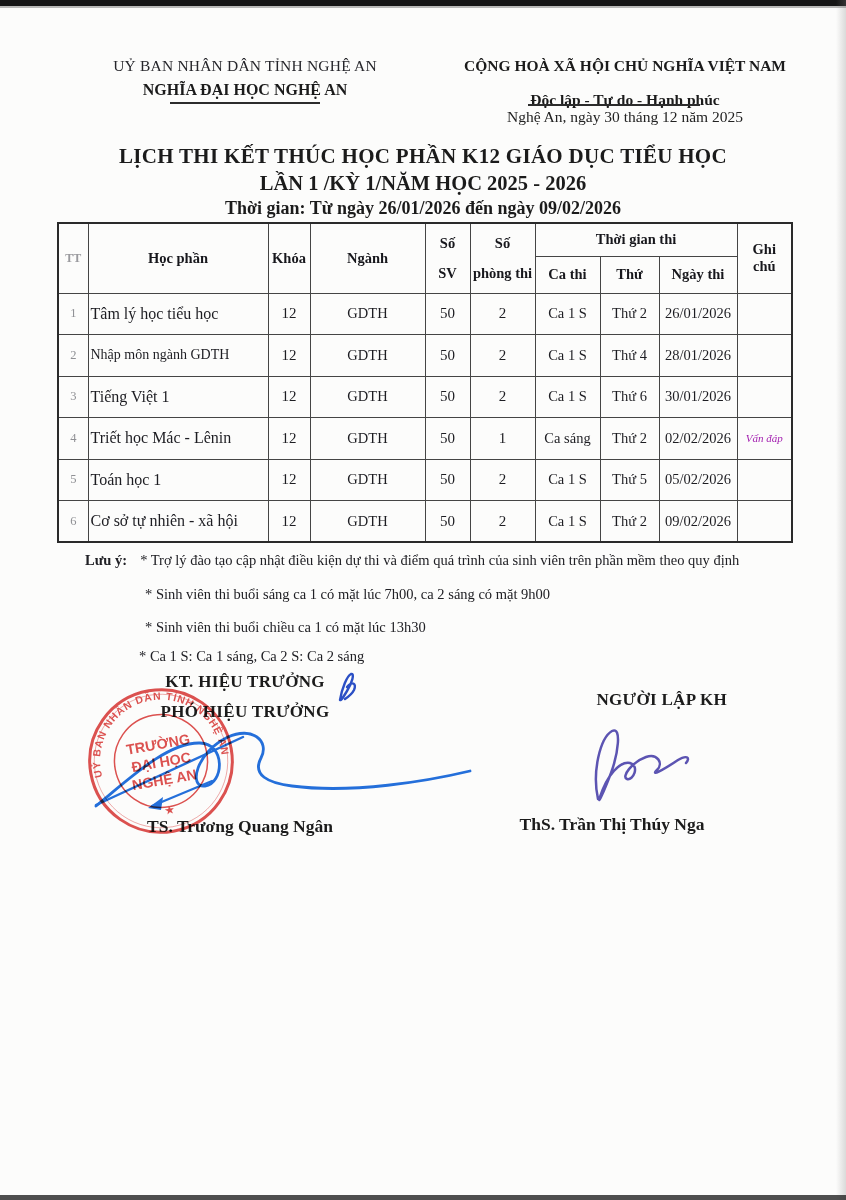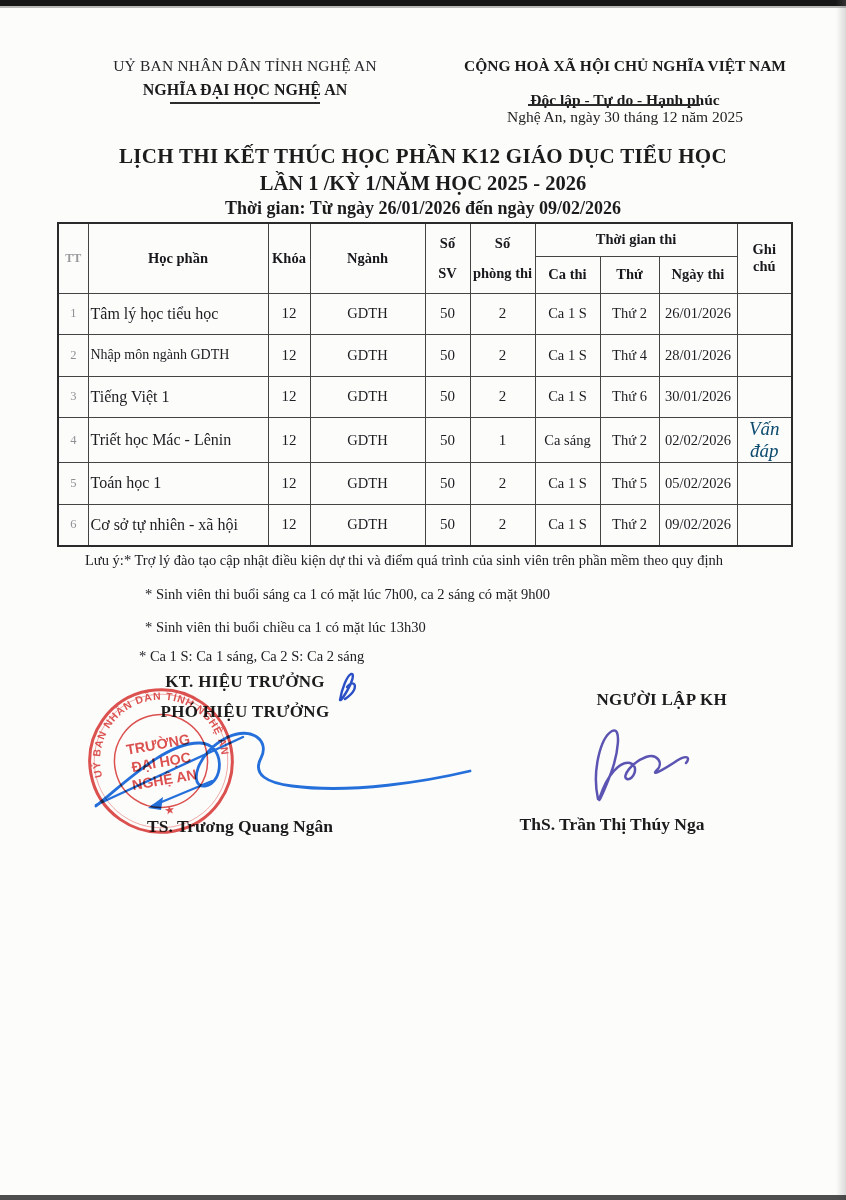--- a/index.html
+++ b/index.html
@@ -43,28 +43,28 @@
   table.sched th{font-size:14.5px;font-weight:bold;text-align:center;color:#17171c;}
   thead tr.h1{height:33px;}
   thead tr.h2{height:37px;}
   th.twoline div{line-height:30px;}
   tbody tr{height:41.5px;}
   tbody td{text-align:center;font-size:14.5px;color:#1d1d22;}
   td.c-hoc_phan{text-align:left;padding-left:9px;font-size:16px;}
   td.c-hoc_phan.small{font-size:14px;}
   td.c-tt{color:#8f9094;font-size:12.5px;}
   td.c-khoa,td.c-so_sv,td.c-so_phong{font-size:15px;}
-  td.c-ghi_chu{font-style:italic;font-size:19px;color:#0c4a6e;}
+  td.c-ghi_chu{font-style:italic;font-size:11px;color:#a21caf;}
 
   
   .notes{position:absolute;left:85px;top:551px;width:715px;font-size:14.5px;color:#202025;}
   .notes .line{margin:0 0 15px 0;line-height:19px;}
   .notes .line.i2{margin-bottom:14px;}
   .notes .line.i3{margin-bottom:10px;}
-  .notes .lbl{font-weight:normal;}
+  .notes .lbl{font-weight:bold;margin-right:13px;}
   .notes .indent{padding-left:60px;}
 
   
   .sig-left-title{position:absolute;left:110px;top:672px;width:270px;text-align:center;font-weight:bold;font-size:17px;letter-spacing:.3px;}
   .sig-left-title .l2{margin-top:10px;}
   .sig-left-name{position:absolute;left:95px;top:816px;width:290px;text-align:center;font-weight:bold;font-size:17.5px;}
   .sig-right-title{position:absolute;left:497px;top:690px;width:230px;text-align:right;font-weight:bold;font-size:17px;letter-spacing:.3px;}
   .sig-right-name{position:absolute;left:477px;top:814px;width:270px;text-align:center;font-weight:bold;font-size:17.5px;}
 
   .stamp{position:absolute;left:86px;top:686px;width:150px;height:150px;transform:rotate(-10deg);mix-blend-mode:multiply;opacity:.88;}

